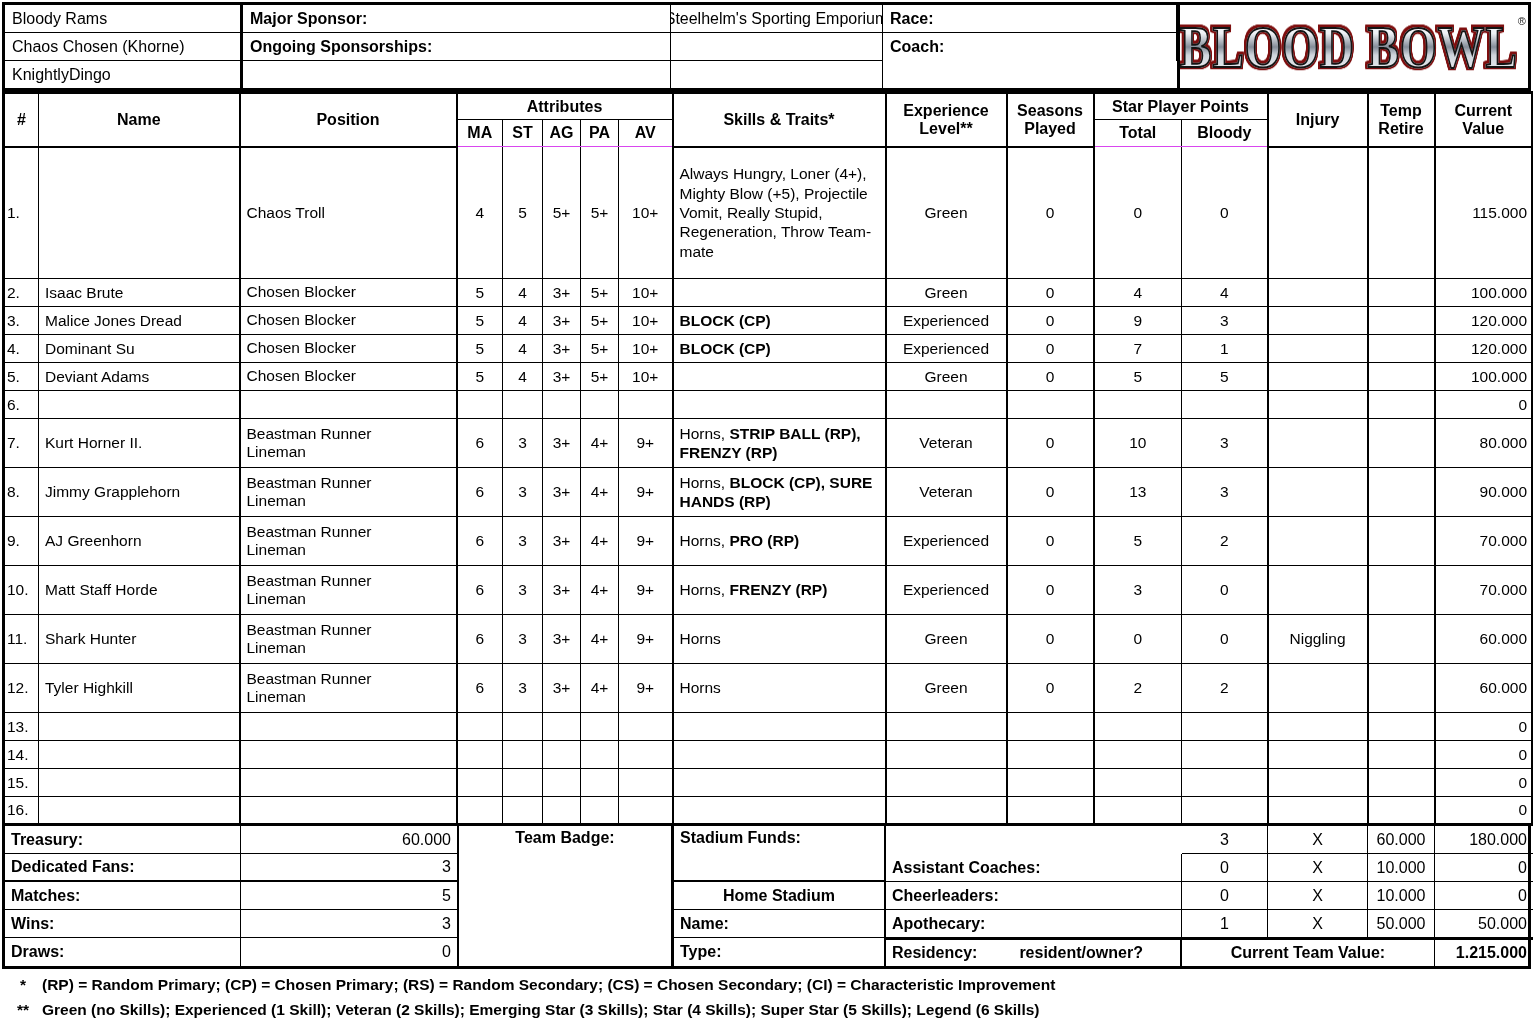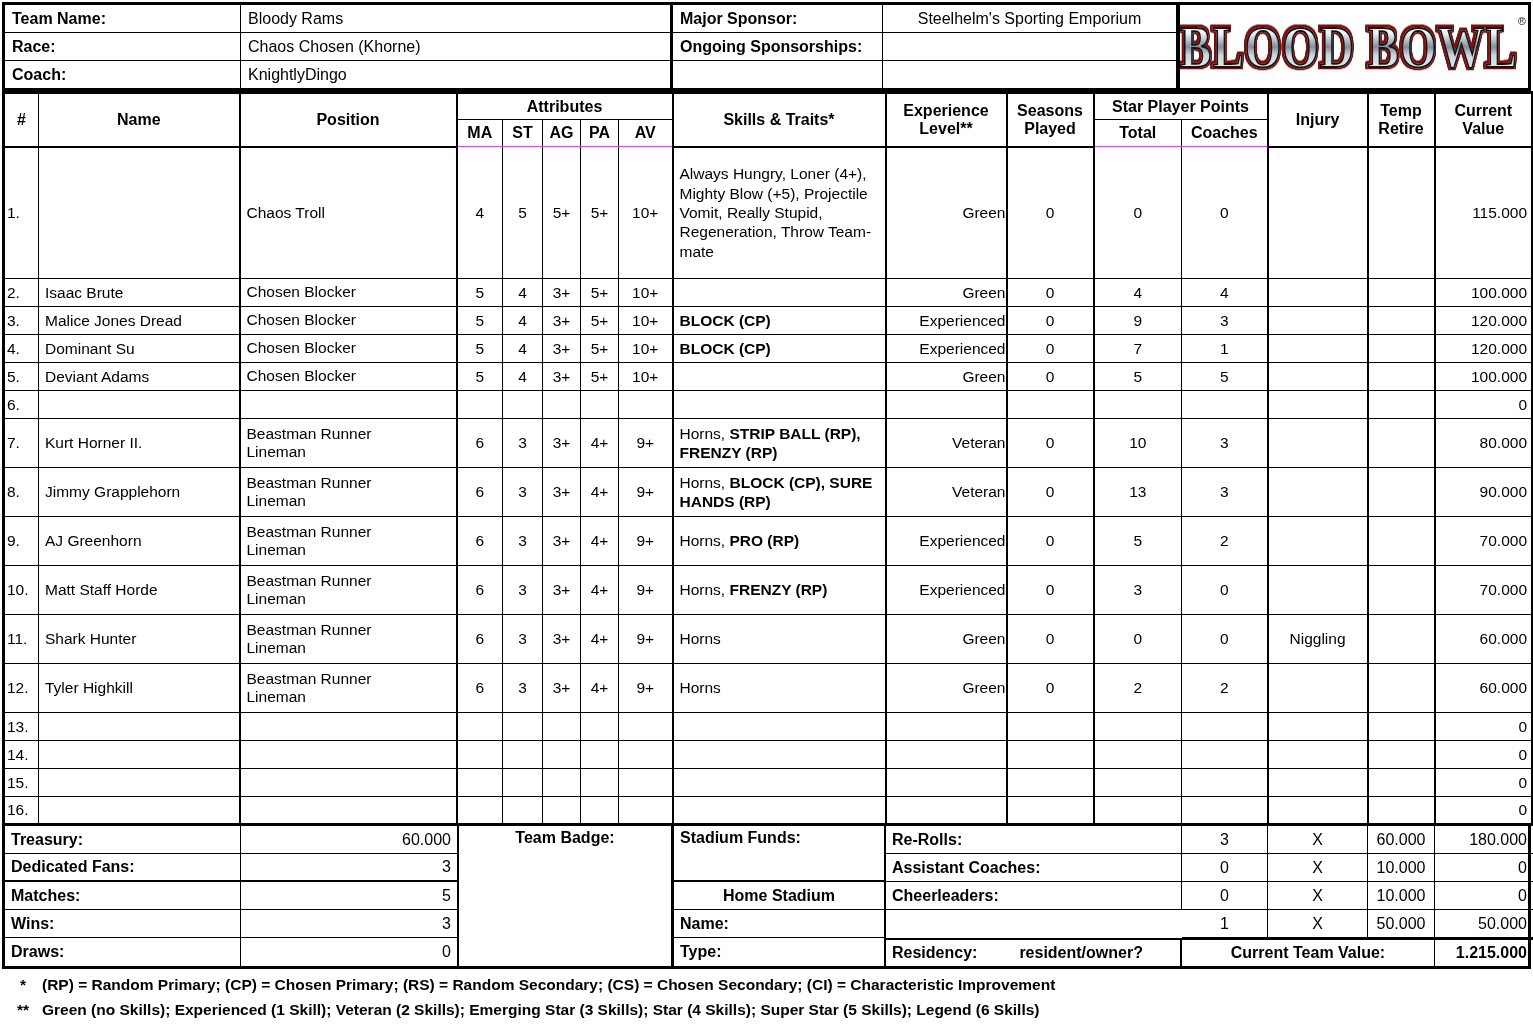--- a/index.html
+++ b/index.html
@@ -73,21 +73,21 @@
   tbody tr:nth-child(n+7):nth-child(-n+12) { height: 49px; }
   tbody tr:nth-child(n+13) { height: 28px; }
 
   td.c-num  { text-align: left; padding-left: 2px; }
   td.c-name { padding-left: 6px; }
   td.c-pos  { padding-left: 6px; }
   td.c-pos div { max-width: 158px; line-height: 1.18; }
   td.c-att  { text-align: center; }
   td.c-skl  { padding: 2px 6px; line-height: 1.25; }
   td.c-skl .b { font-weight: 700; }
-  td.c-exp  { text-align: right; }
+  td.c-exp  { text-align: center; }
   td.c-inj  { text-align: center; }
   td.c-val  { text-align: right; padding-right: 4px; }
 
   
   .bottom {
     display: grid;
     grid-template-columns: 236px 218px 215px 212px 296px 86px 100px 67px 99px;
     grid-auto-rows: 28px;
     border: 3px solid #000; border-top: none;
     width: 1529px;
@@ -111,21 +111,20 @@
   .notes { padding: 7px 2px 0 2px; font-weight: 700; font-size: 15.5px; }
   .note-line { display: flex; margin-bottom: 7px; line-height: 1.15; }
   .note-marker { width: 38px; text-align: center; flex: none; }
 </style>
 </head>
 <body>
 
 <div class="sheet">
 
   <div class="top">
-    <div class="tc bold">Team Name:</div>
     <div class="tc">Bloody Rams</div>
     <div class="tc bold sep-l">Major Sponsor:</div>
     <div class="tc center">Steelhelm's Sporting Emporium</div>
     <div class="logo-cell">
       <span class="logo">BLOOD BOWL</span>
       <span class="logo-reg">®</span>
     </div>
 
     <div class="tc bold">Race:</div>
     <div class="tc">Chaos Chosen (Khorne)</div>
@@ -171,21 +170,21 @@
         <th rowspan="2" class="sep2">Temp Retire</th>
         <th rowspan="2" class="sep2">Current Value</th>
       </tr>
       <tr class="hr2">
         <th class="sep2">MA</th>
         <th>ST</th>
         <th>AG</th>
         <th>PA</th>
         <th>AV</th>
         <th class="sep2">Total</th>
-        <th>Coaches</th>
+        <th>Bloody</th>
       </tr>
     </thead>
     <tbody id="roster-body">
         <tr>
       <td class="c-num">1.</td>
       <td class="c-name"></td>
       <td class="c-pos sep2">
             <div>Chaos Troll</div>
           </td>
       <td class="c-att sep2">4</td>
@@ -518,38 +517,38 @@
     <div class="bc bold no-b" style="grid-column:1;grid-row:5">Draws:</div>
     <div class="bc right r2 no-b" style="grid-column:2;grid-row:5">0</div>
 
     <div class="bc bold center top-anchor r3 no-b" style="grid-column:3;grid-row:1/6">Team Badge:</div>
 
     <div class="bc bold top-anchor r2 b2" style="grid-column:4;grid-row:1/3">Stadium Funds:</div>
     <div class="bc bold center r2" style="grid-column:4;grid-row:3">Home Stadium</div>
     <div class="bc bold r2" style="grid-column:4;grid-row:4">Name:</div>
     <div class="bc bold r2 no-b" style="grid-column:4;grid-row:5">Type:</div>
 
-    <div class="bc bold" style="grid-column:5;grid-row:1">Re-Rolls:</div>
     <div class="bc center" style="grid-column:6;grid-row:1">3</div>
     <div class="bc center" style="grid-column:7;grid-row:1">X</div>
     <div class="bc center" style="grid-column:8;grid-row:1">60.000</div>
     <div class="bc right no-r" style="grid-column:9;grid-row:1">180.000</div>
 
     <div class="bc bold" style="grid-column:5;grid-row:2">Assistant Coaches:</div>
     <div class="bc center" style="grid-column:6;grid-row:2">0</div>
     <div class="bc center" style="grid-column:7;grid-row:2">X</div>
     <div class="bc center" style="grid-column:8;grid-row:2">10.000</div>
     <div class="bc right" style="grid-column:9;grid-row:2">0</div>
 
     <div class="bc bold" style="grid-column:5;grid-row:3">Cheerleaders:</div>
     <div class="bc center" style="grid-column:6;grid-row:3">0</div>
     <div class="bc center" style="grid-column:7;grid-row:3">X</div>
     <div class="bc center" style="grid-column:8;grid-row:3">10.000</div>
     <div class="bc right" style="grid-column:9;grid-row:3">0</div>
 
+    <div class="bc bold" style="grid-column:5;grid-row:4">Apothecary:</div>
     <div class="bc center" style="grid-column:6;grid-row:4">1</div>
     <div class="bc center" style="grid-column:7;grid-row:4">X</div>
     <div class="bc center" style="grid-column:8;grid-row:4">50.000</div>
     <div class="bc right" style="grid-column:9;grid-row:4">50.000</div>
 
     <div class="bc bold t2 r2 no-b" style="grid-column:5;grid-row:5">
       <span>Residency:</span>
       <span class="residency-val">resident/owner?</span>
     </div>
     <div class="bc bold center t2 no-b" style="grid-column:6/9;grid-row:5">Current Team Value:</div>

